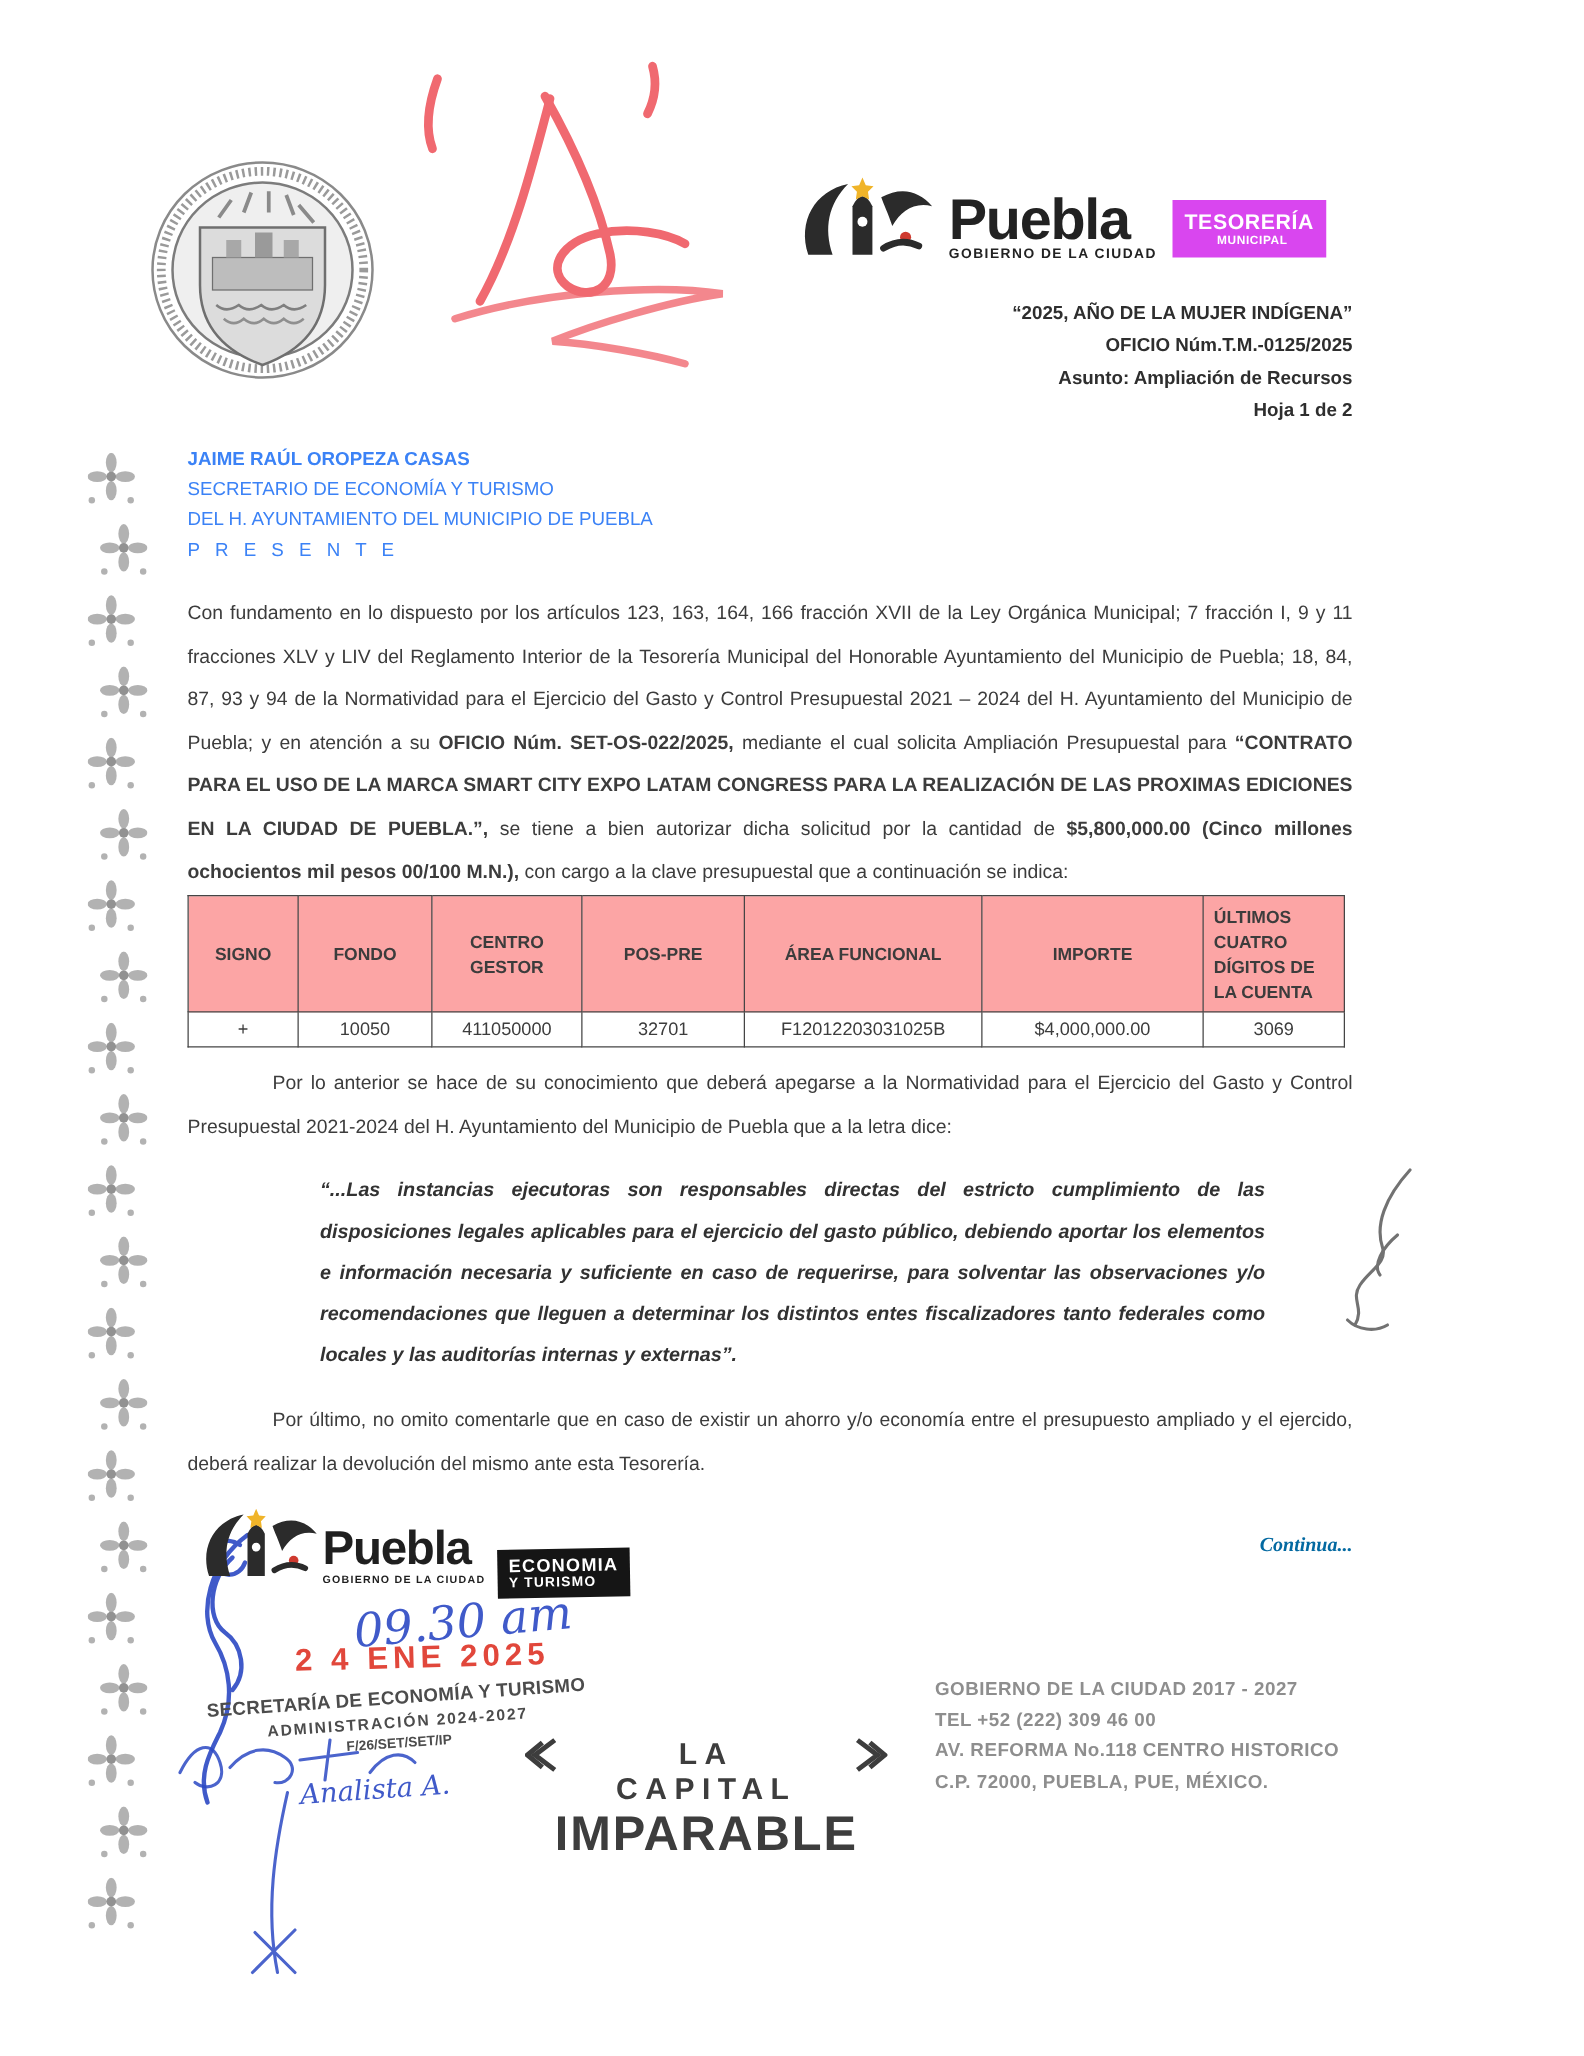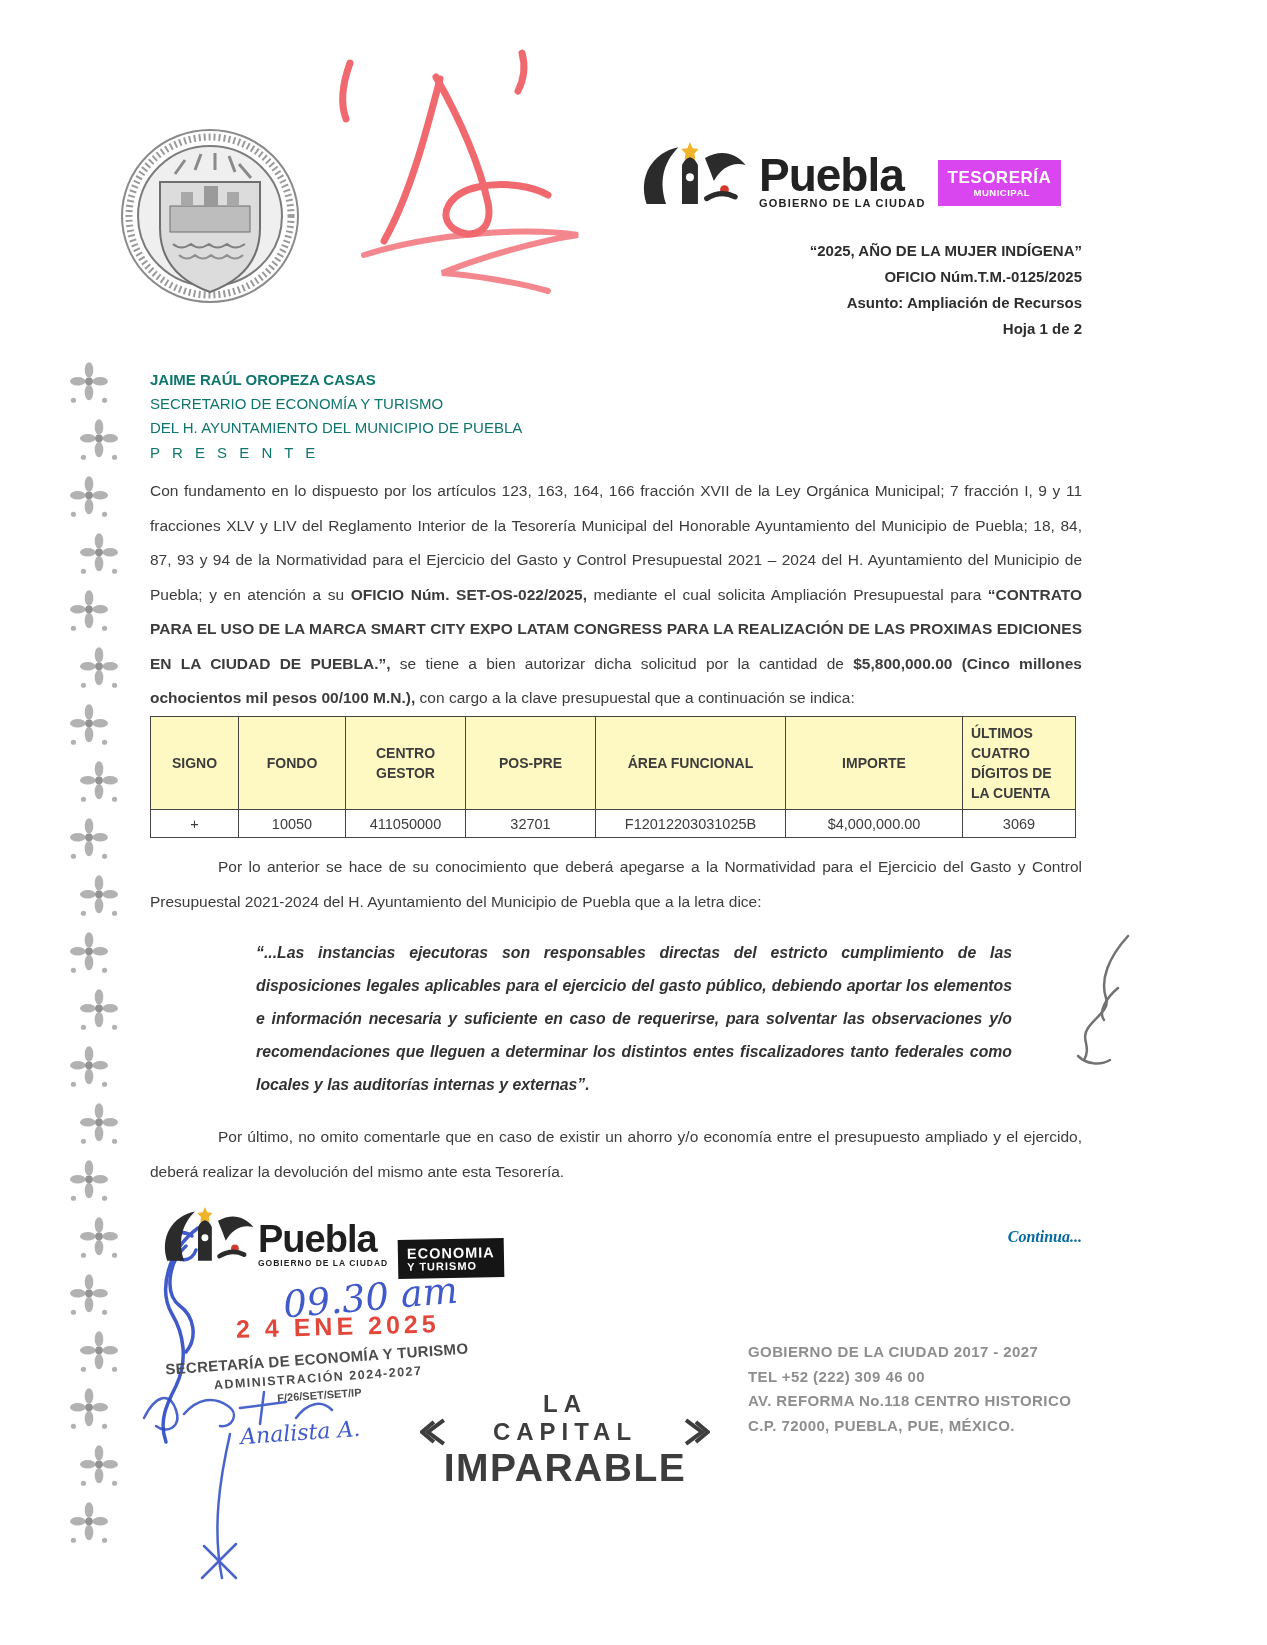--- a/index.html
+++ b/index.html
@@ -22,30 +22,30 @@
   .brand { position:absolute; left:636px; top:140px; display:flex; align-items:center; }
   .brand-icon { margin-right:8px; }
   .brand-name { font-size:46px; font-weight:bold; color:#222222; letter-spacing:-1px; line-height:48px; }
   .brand-tagline { font-size:11px; font-weight:bold; color:#222222; letter-spacing:1.2px; margin-top:-2px; }
   .brand-badge { background:#d946ef; color:#ffffff; padding:8px 10px; margin-left:12px; margin-top:6px; }
   .brand-badge .t1 { font-size:17px; font-weight:bold; letter-spacing:.5px; }
   .brand-badge .t2 { font-size:9.5px; font-weight:bold; margin-top:-1px; letter-spacing:.5px;padding-left:26px; }
 
   .doc-meta { position:absolute; top:238px; right:185px; text-align:right; font-weight:bold; font-size:15px; line-height:26px; color:#2e2e2e; }
 
-  .addressee { position:absolute; left:150px; top:356px; font-size:15px; line-height:24px; color:#0f766e;margin-top:12px; }
+  .addressee { position:absolute; left:150px; top:356px; font-size:15px; line-height:24px; color:#3b82f6; }
   .addressee .name { font-weight:bold; }
   .addressee .presente { letter-spacing:4px; margin-top:1px; }
 
   .p1 { position:absolute; left:150px; top:474px; width:932px; font-size:15.5px; line-height:34.5px; text-align:justify; color:#3c3c3c; }
   .b { font-weight:bold; }
 
   .btable { position:absolute; left:150px; top:716px; width:925px; border-collapse:collapse; table-layout:fixed; }
   .btable th, .btable td { border:1.5px solid #454545; text-align:center; vertical-align:middle; font-size:14px; }
-  .btable th { background:#fef9c3; font-weight:bold; padding:6px 6px; height:92px; line-height:20px; }
+  .btable th { background:#fca5a5; font-weight:bold; padding:6px 6px; height:92px; line-height:20px; }
   .btable th.ta-left { text-align:left; padding-left:8px; }
   .btable td { padding:4px 6px; height:28px; font-size:14.5px; background:#ffffff; }
 
   .p2 { position:absolute; left:150px; top:850px; width:932px; font-size:15.5px; line-height:34.5px; text-align:justify; text-indent:68px; }
 
   .quote { position:absolute; left:256px; top:936px; width:756px; font-size:15.8px; line-height:33px; font-weight:bold; font-style:italic; text-align:justify; color:#323232; }
   .sig-right { position:absolute; left:1048px; top:928px; opacity:.8; }
 
   .p3 { position:absolute; left:150px; top:1120px; width:932px; font-size:15.5px; line-height:34.5px; text-align:justify; text-indent:68px; }
 
@@ -66,21 +66,21 @@
   .dept-stamp { position:absolute; left:148px; top:1350px; width:340px; text-align:center; transform:rotate(-4deg); color:#4c4c4c; }
   .dept-stamp .d1 { font-size:15px; font-weight:bold; letter-spacing:.3px; }
   .dept-stamp .d2 { font-size:12.5px; font-weight:bold; letter-spacing:1.5px; margin-top:4px; }
   .dept-stamp .d3 { font-size:11px; font-weight:bold; margin-top:4px; }
 
   .blue-scribble { position:absolute; left:136px; top:1376px; opacity:.85; }
   .analyst-hand { position:absolute; left:240px; top:1420px; font-family:"DejaVu Serif",serif; font-style:italic; font-size:22px; color:#2c49c4; transform:rotate(-4deg); opacity:.9; }
   .pen-stroke { position:absolute; left:192px; top:1428px; opacity:.85; }
 
   .capital { position:absolute; left:420px; top:1390px; width:290px; text-align:center; color:#3d3d3d; }
-  .capital .l1 { display:flex; align-items:flex-end; justify-content:center; gap:20px; font-size:24px; font-weight:bold; letter-spacing:6px; }
+  .capital .l1 { display:flex; align-items:flex-start; justify-content:center; gap:20px; font-size:24px; font-weight:bold; letter-spacing:6px; }
   .capital .l2 { font-size:39px; font-weight:bold; letter-spacing:1.5px; margin-top:0px; }
 
   .footer-info { position:absolute; left:748px; top:1340px; font-size:15px; line-height:24.5px; color:#8e8e8e; font-weight:bold; letter-spacing:.4px; }
 </style>
 </head>
 <body>
 
 <div class="page">
 
   <svg width="0" height="0" style="position:absolute" aria-hidden="true">

